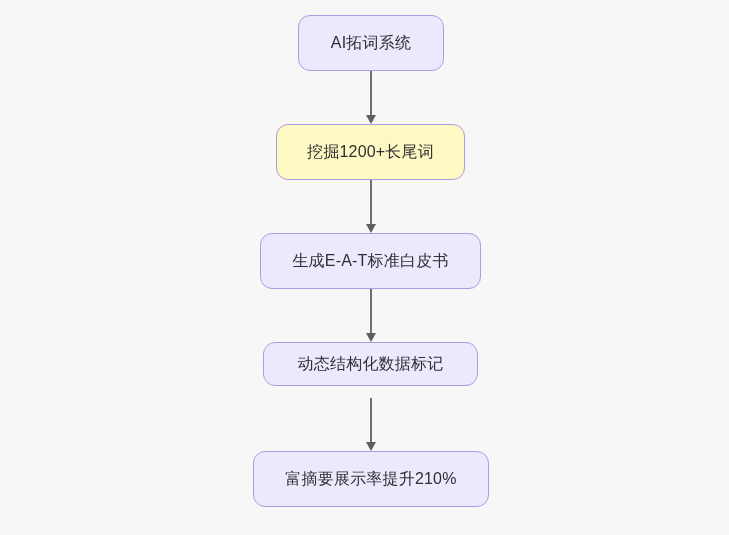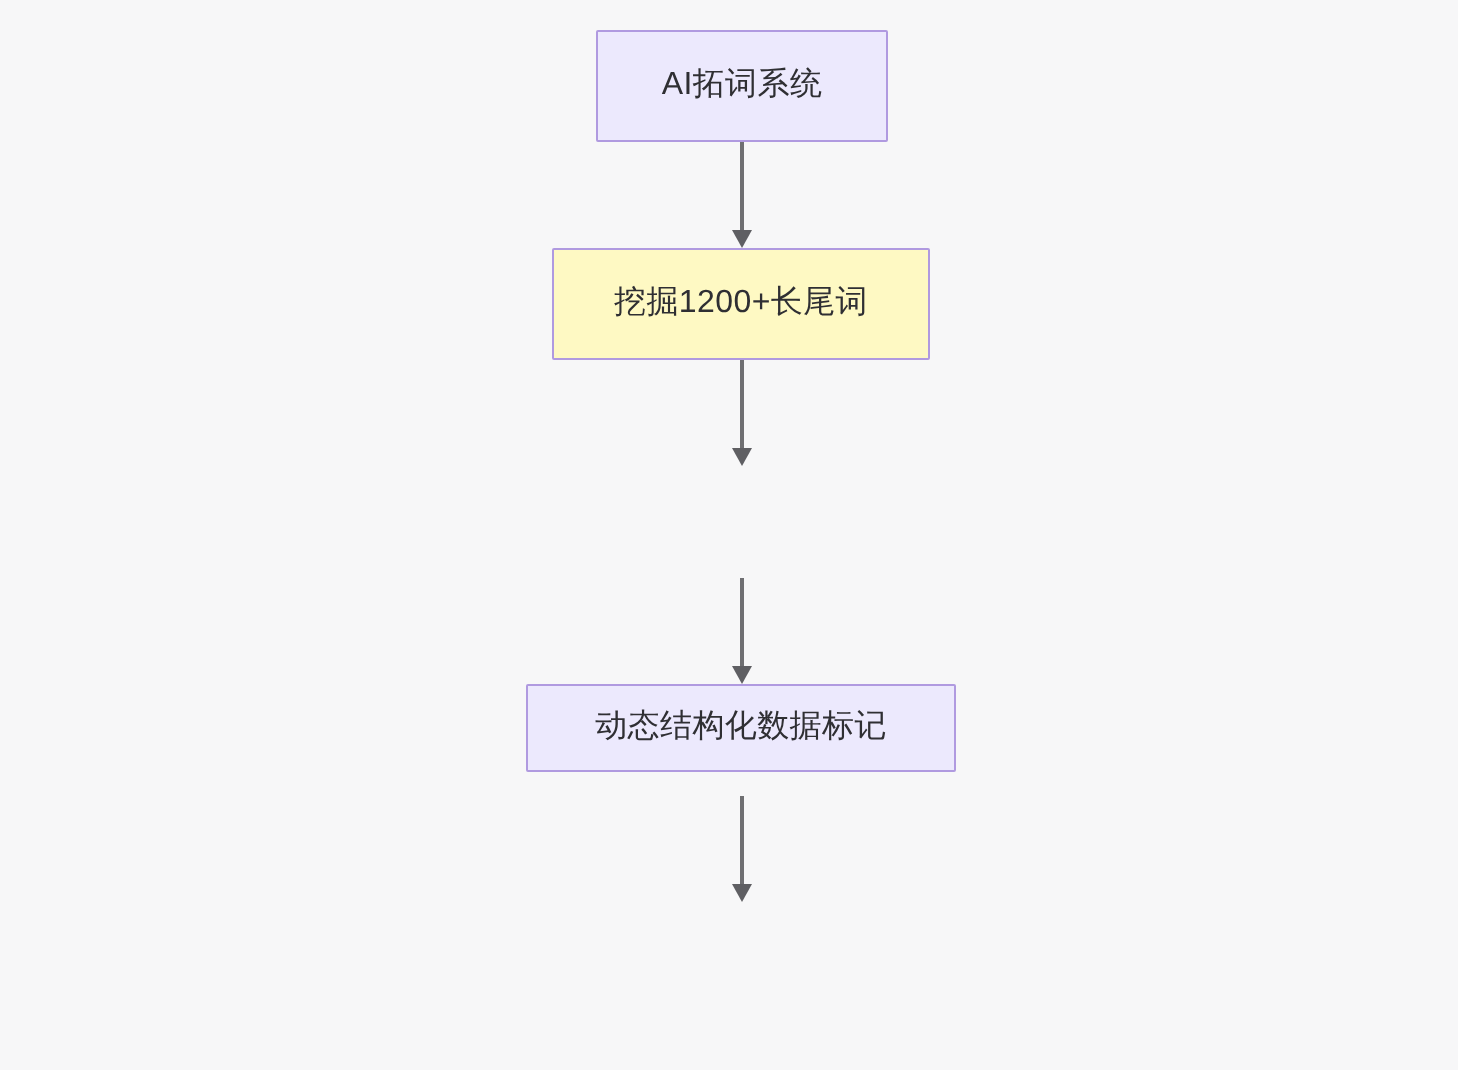--- a/index.html
+++ b/index.html
@@ -16,21 +16,21 @@
   #flowchart {
     position: relative;
     width: 729px;
     height: 535px;
   }
   .node {
     position: absolute;
     box-sizing: border-box;
     background: #ece9fd;
     border: 1.6px solid #b09ae0;
-    border-radius: 1px;
+    border-radius: 12px;
     display: flex;
     align-items: center;
     justify-content: center;
     color: #2f2f33;
     font-size: 16px;
     line-height: 1;
     letter-spacing: 0.2px;
     white-space: nowrap;
   }
   .node-label {
@@ -77,16 +77,22 @@
     <div class="edge" style="left: 371px; top: 398px;">
       <div class="edge-line" style="height: 45px; background: rgb(111, 111, 114);"></div>
       <div class="edge-head" style="top: 44px;"></div>
     </div>
     <div class="node" style="left: 298px; top: 15px; width: 146px; height: 56px; background: rgb(236, 233, 253); border-color: rgb(176, 154, 224); color: rgb(47, 47, 51);">
       <span class="node-label">AI拓词系统</span>
     </div>
     <div class="node" style="left: 276px; top: 124px; width: 189px; height: 56px; background: #fef9c3; border-color: rgb(176, 154, 224); color: rgb(47, 47, 51);">
       <span class="node-label">挖掘1200+长尾词</span>
     </div>
+    <div class="node" style="left: 260px; top: 233px; width: 221px; height: 56px; background: rgb(236, 233, 253); border-color: rgb(176, 154, 224); color: rgb(47, 47, 51);">
+      <span class="node-label">生成E-A-T标准白皮书</span>
+    </div>
     <div class="node" style="left: 263px; top: 342px; width: 215px; height: 44px; background: rgb(236, 233, 253); border-color: rgb(176, 154, 224); color: rgb(47, 47, 51);">
       <span class="node-label">动态结构化数据标记</span>
+    </div>
+    <div class="node" style="left: 253px; top: 451px; width: 236px; height: 56px; background: rgb(236, 233, 253); border-color: rgb(176, 154, 224); color: rgb(47, 47, 51);">
+      <span class="node-label">富摘要展示率提升210%</span>
     </div>
   </div>
 
 </body></html>

